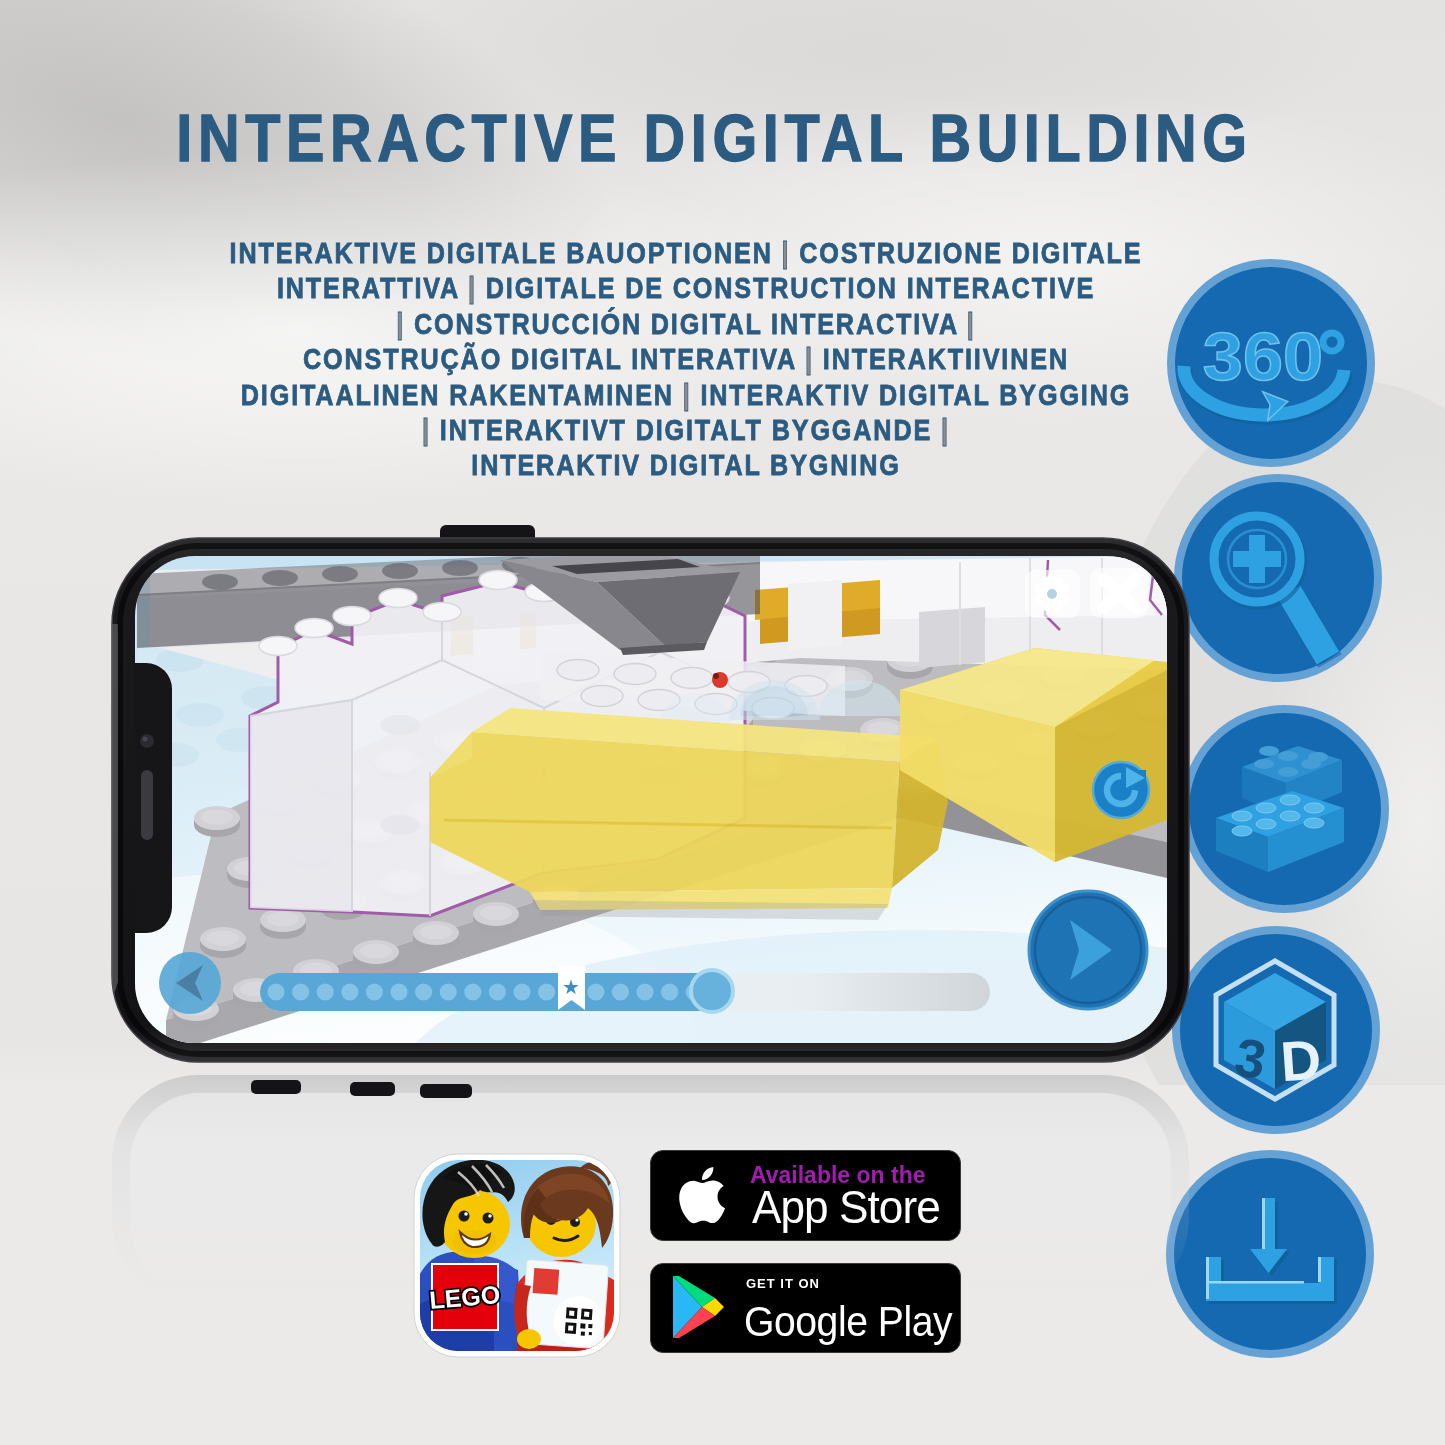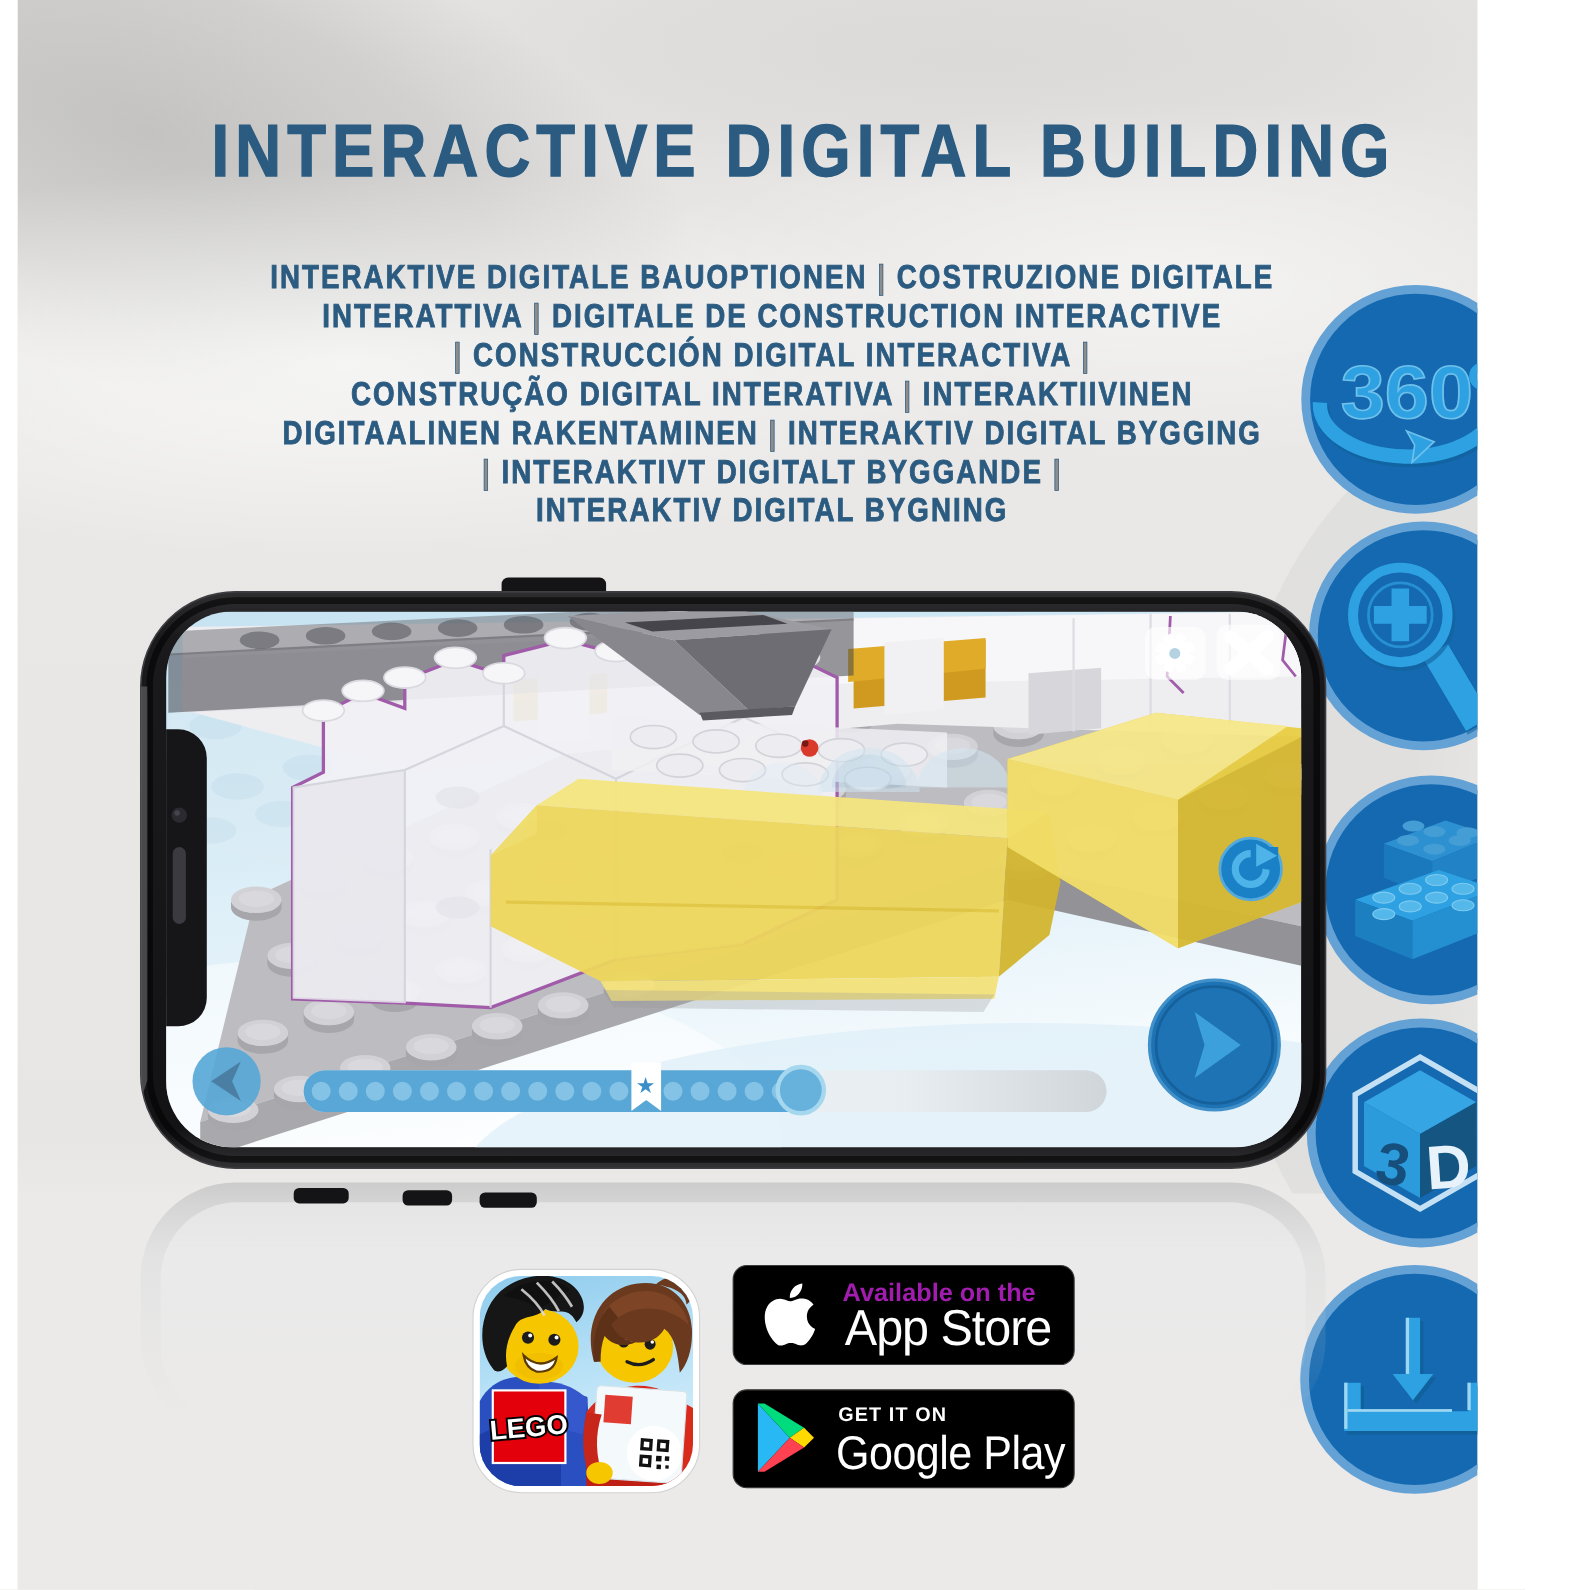--- a/index.html
+++ b/index.html
@@ -1,17 +1,17 @@
 <!DOCTYPE html>
 <html><head>
 <meta charset="utf-8">
 <style>
 html,body{margin:0;padding:0;}
 body{width:1445px;height:1445px;overflow:hidden;font-family:"Liberation Sans",sans-serif;}
-#stage{position:absolute;left:16px;top:0;width:1327px;height:1445px;background:#e9e8e6;overflow:hidden;}
+#stage{position:absolute;left:0;top:0;width:1445px;height:1445px;background:#e9e8e6;overflow:hidden;}
 .abs{position:absolute;}
 </style>
 </head>
 <body>
 <div id="stage">
 
 <svg class="abs" width="1445" height="1445" style="left:0;top:0;">
   <defs>
     <radialGradient id="bgdark1" cx="50%" cy="50%" r="50%">
       <stop offset="0%" stop-color="#9a9a9a" stop-opacity="0.45"></stop>
@@ -739,16 +739,16 @@
 <div class="abs" style="left:752px;top:1180px;width:300px;color:#fff;font-size:46px;letter-spacing:-1px;white-space:nowrap;transform:scaleX(0.96);transform-origin:0 0;">App Store</div>
 
 <div class="abs" style="left:650px;top:1263px;width:311px;height:90px;background:#000;border-radius:13px;border:1.5px solid #3a3a3a;box-sizing:border-box;"></div>
 
 <svg class="abs" style="left:668px;top:1274px;" width="60" height="66" viewBox="0 0 60 66">
   <polygon points="5,2 34,33 5,64" fill="#28b9f4"></polygon>
   <polygon points="5,2 34,33 47,24 11,2" fill="#00dc7d"></polygon>
   <polygon points="47,24 56,33 47,42 34,33" fill="#ffd900"></polygon>
   <polygon points="34,33 47,42 11,64 5,64" fill="#ff4151"></polygon>
 </svg>
-<div class="abs" style="left:746px;top:1276px;width:300px;color:#fff;font-size:18px;font-weight:bold;letter-spacing:1px;white-space:nowrap;">GET IT ON</div>
+<div class="abs" style="left:746px;top:1276px;width:300px;color:#fff;font-size:13px;font-weight:bold;letter-spacing:1px;white-space:nowrap;">GET IT ON</div>
 <div class="abs" style="left:744px;top:1297px;width:320px;color:#fff;font-size:43px;letter-spacing:-0.5px;white-space:nowrap;transform:scaleX(0.91);transform-origin:0 0;">Google Play</div>
 </div>
 </div>
 
 </body></html>

